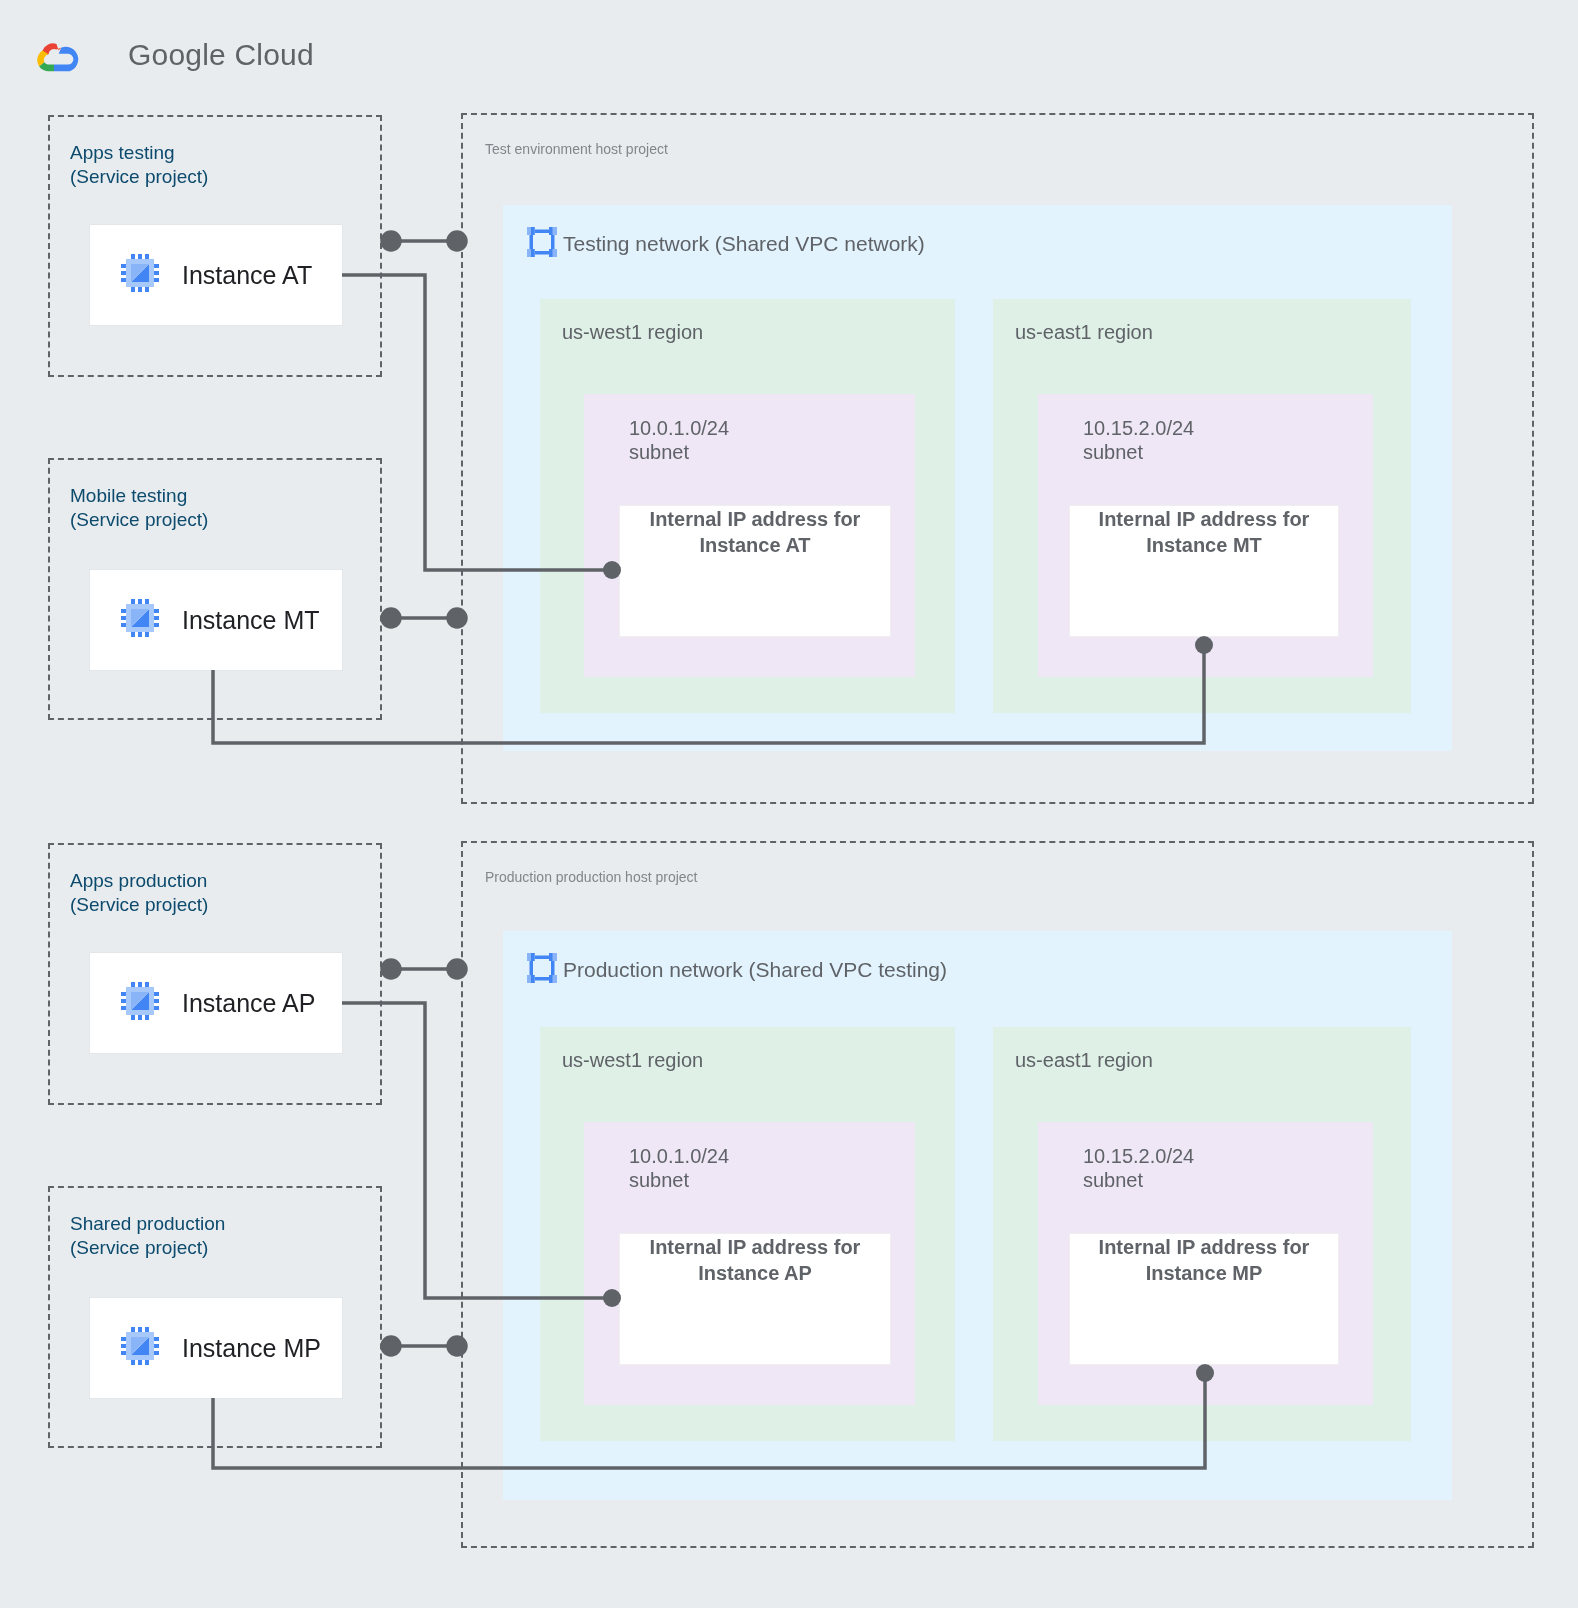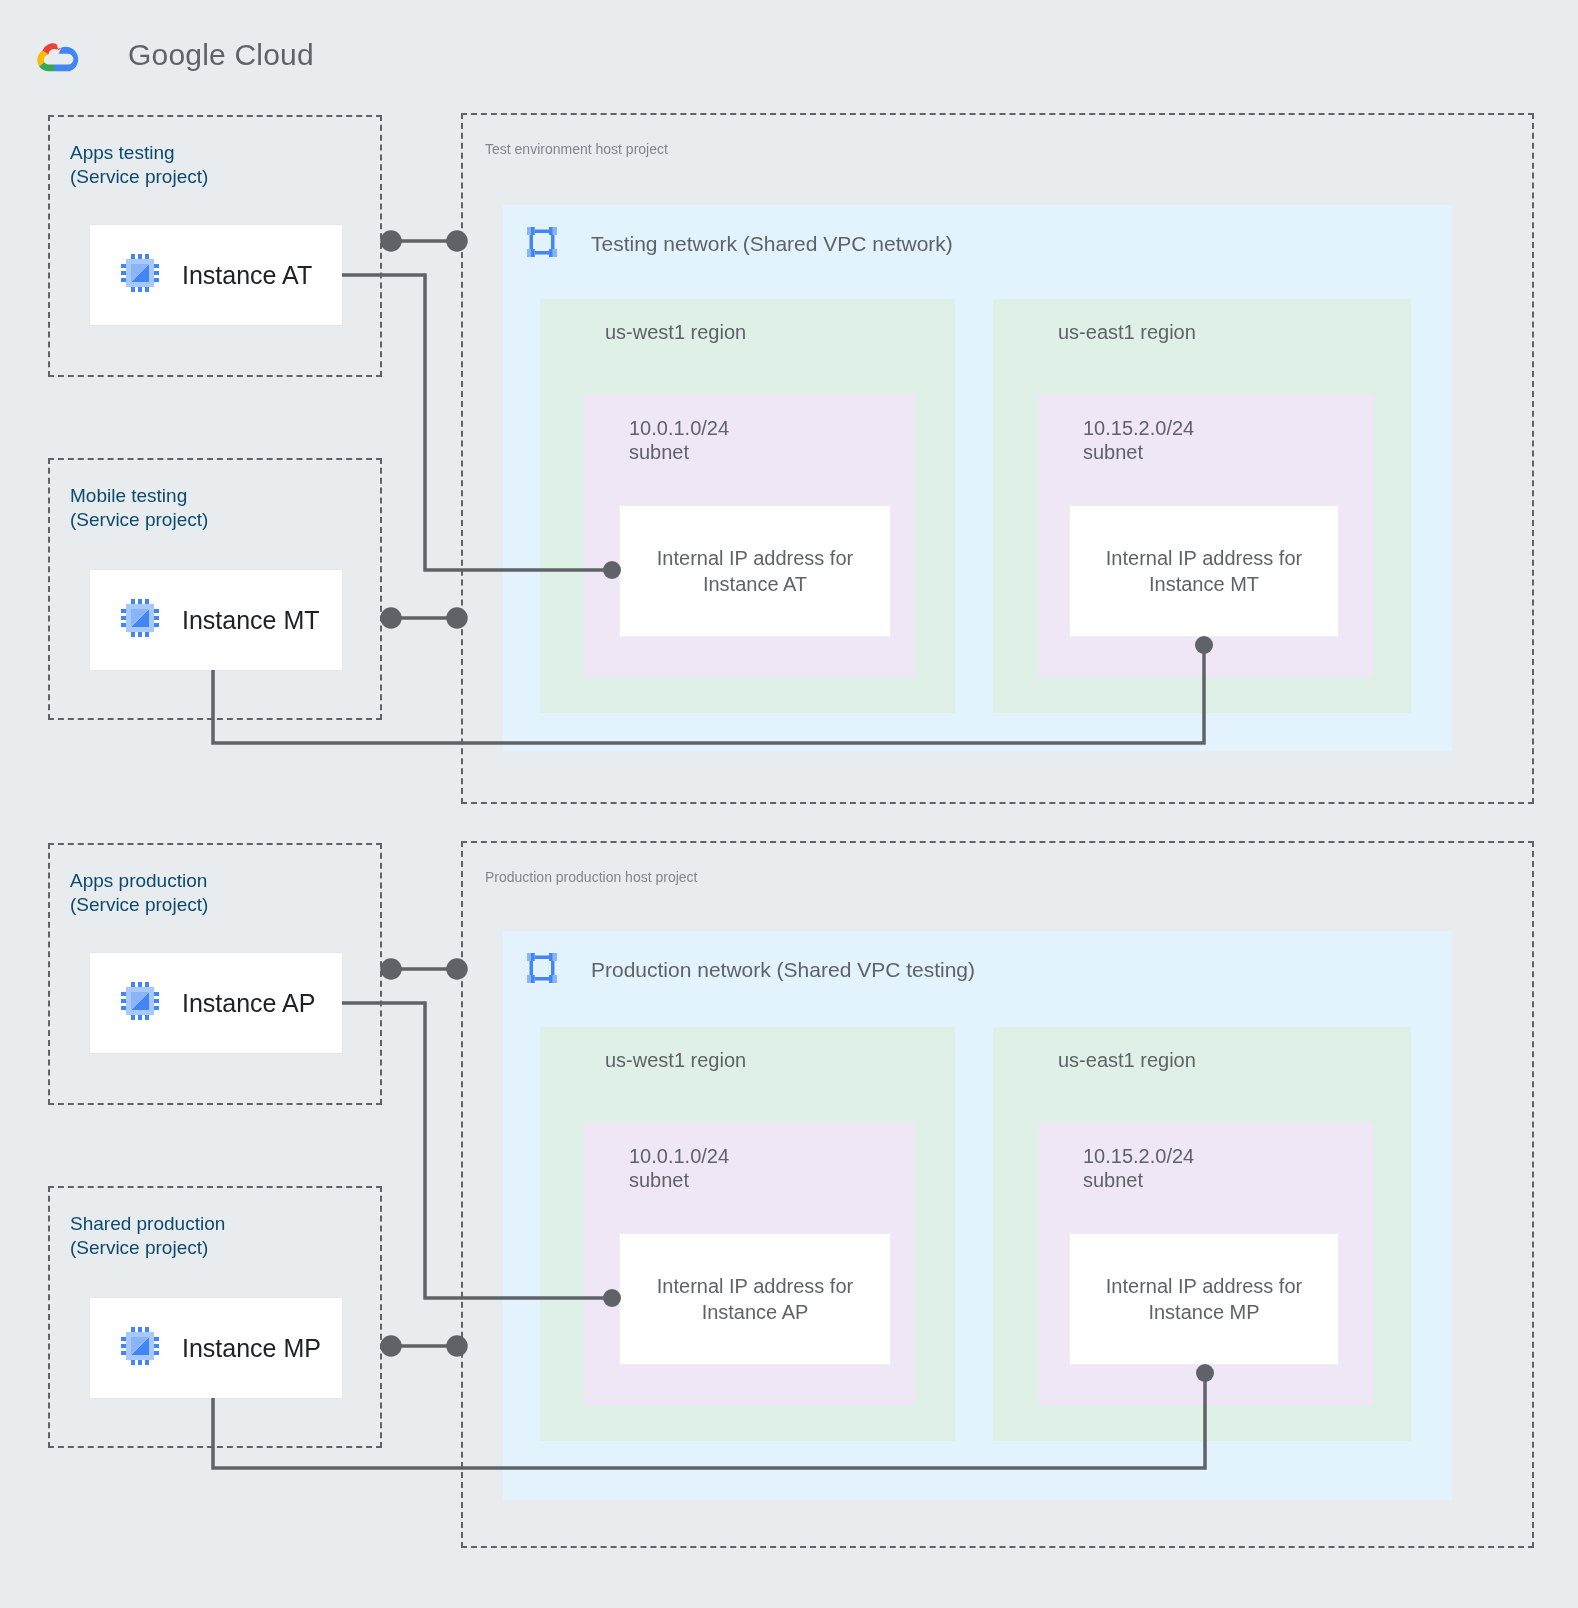--- a/index.html
+++ b/index.html
@@ -44,43 +44,43 @@
     font-size:25px;color:#202124;margin-left:22px;white-space:nowrap;
   }
 
   
   .network{background:#E2F3FD;box-sizing:border-box;}
   .net-head{
     position:absolute;left:22px;top:20px;
     display:flex;align-items:center;
   }
   .net-head .nlabel{
-    font-size:21px;color:#5F6368;margin-left:32px;white-space:nowrap;
+    font-size:21px;color:#5F6368;margin-left:4px;white-space:nowrap;
   }
 
   
   .region{background:#DFF0E7;box-sizing:border-box;}
   .region-label{
     position:absolute;left:22px;top:22px;
-    font-size:20px;color:#5F6368;white-space:nowrap;margin-left:43px;
+    font-size:20px;color:#5F6368;white-space:nowrap;
   }
 
   
   .subnet{background:#EFE7F6;box-sizing:border-box;}
   .subnet-label{
     position:absolute;left:22px;top:22px;
     font-size:20px;line-height:24px;color:#5F6368;white-space:pre;margin-left:23px;
   }
 
   
   .ipbox{
     background:#FFFFFF;box-sizing:border-box;
-    display:flex;align-items:center;justify-content:center;
+    display:flex;align-items:flex-start;justify-content:center;
     text-align:center;
-    font-size:20px;font-weight:normal;line-height:26px;color:#5F6368;
+    font-size:20px;font-weight:bold;line-height:26px;color:#5F6368;
     box-shadow:0 0 0 1px #EFEFEF;
   }
 
   
   #wires{position:absolute;left:0;top:0;width:1578px;height:1608px;pointer-events:none;}
 </style>
 </head>
 <body>
 
 <div class="abs" id="gc-logo">

